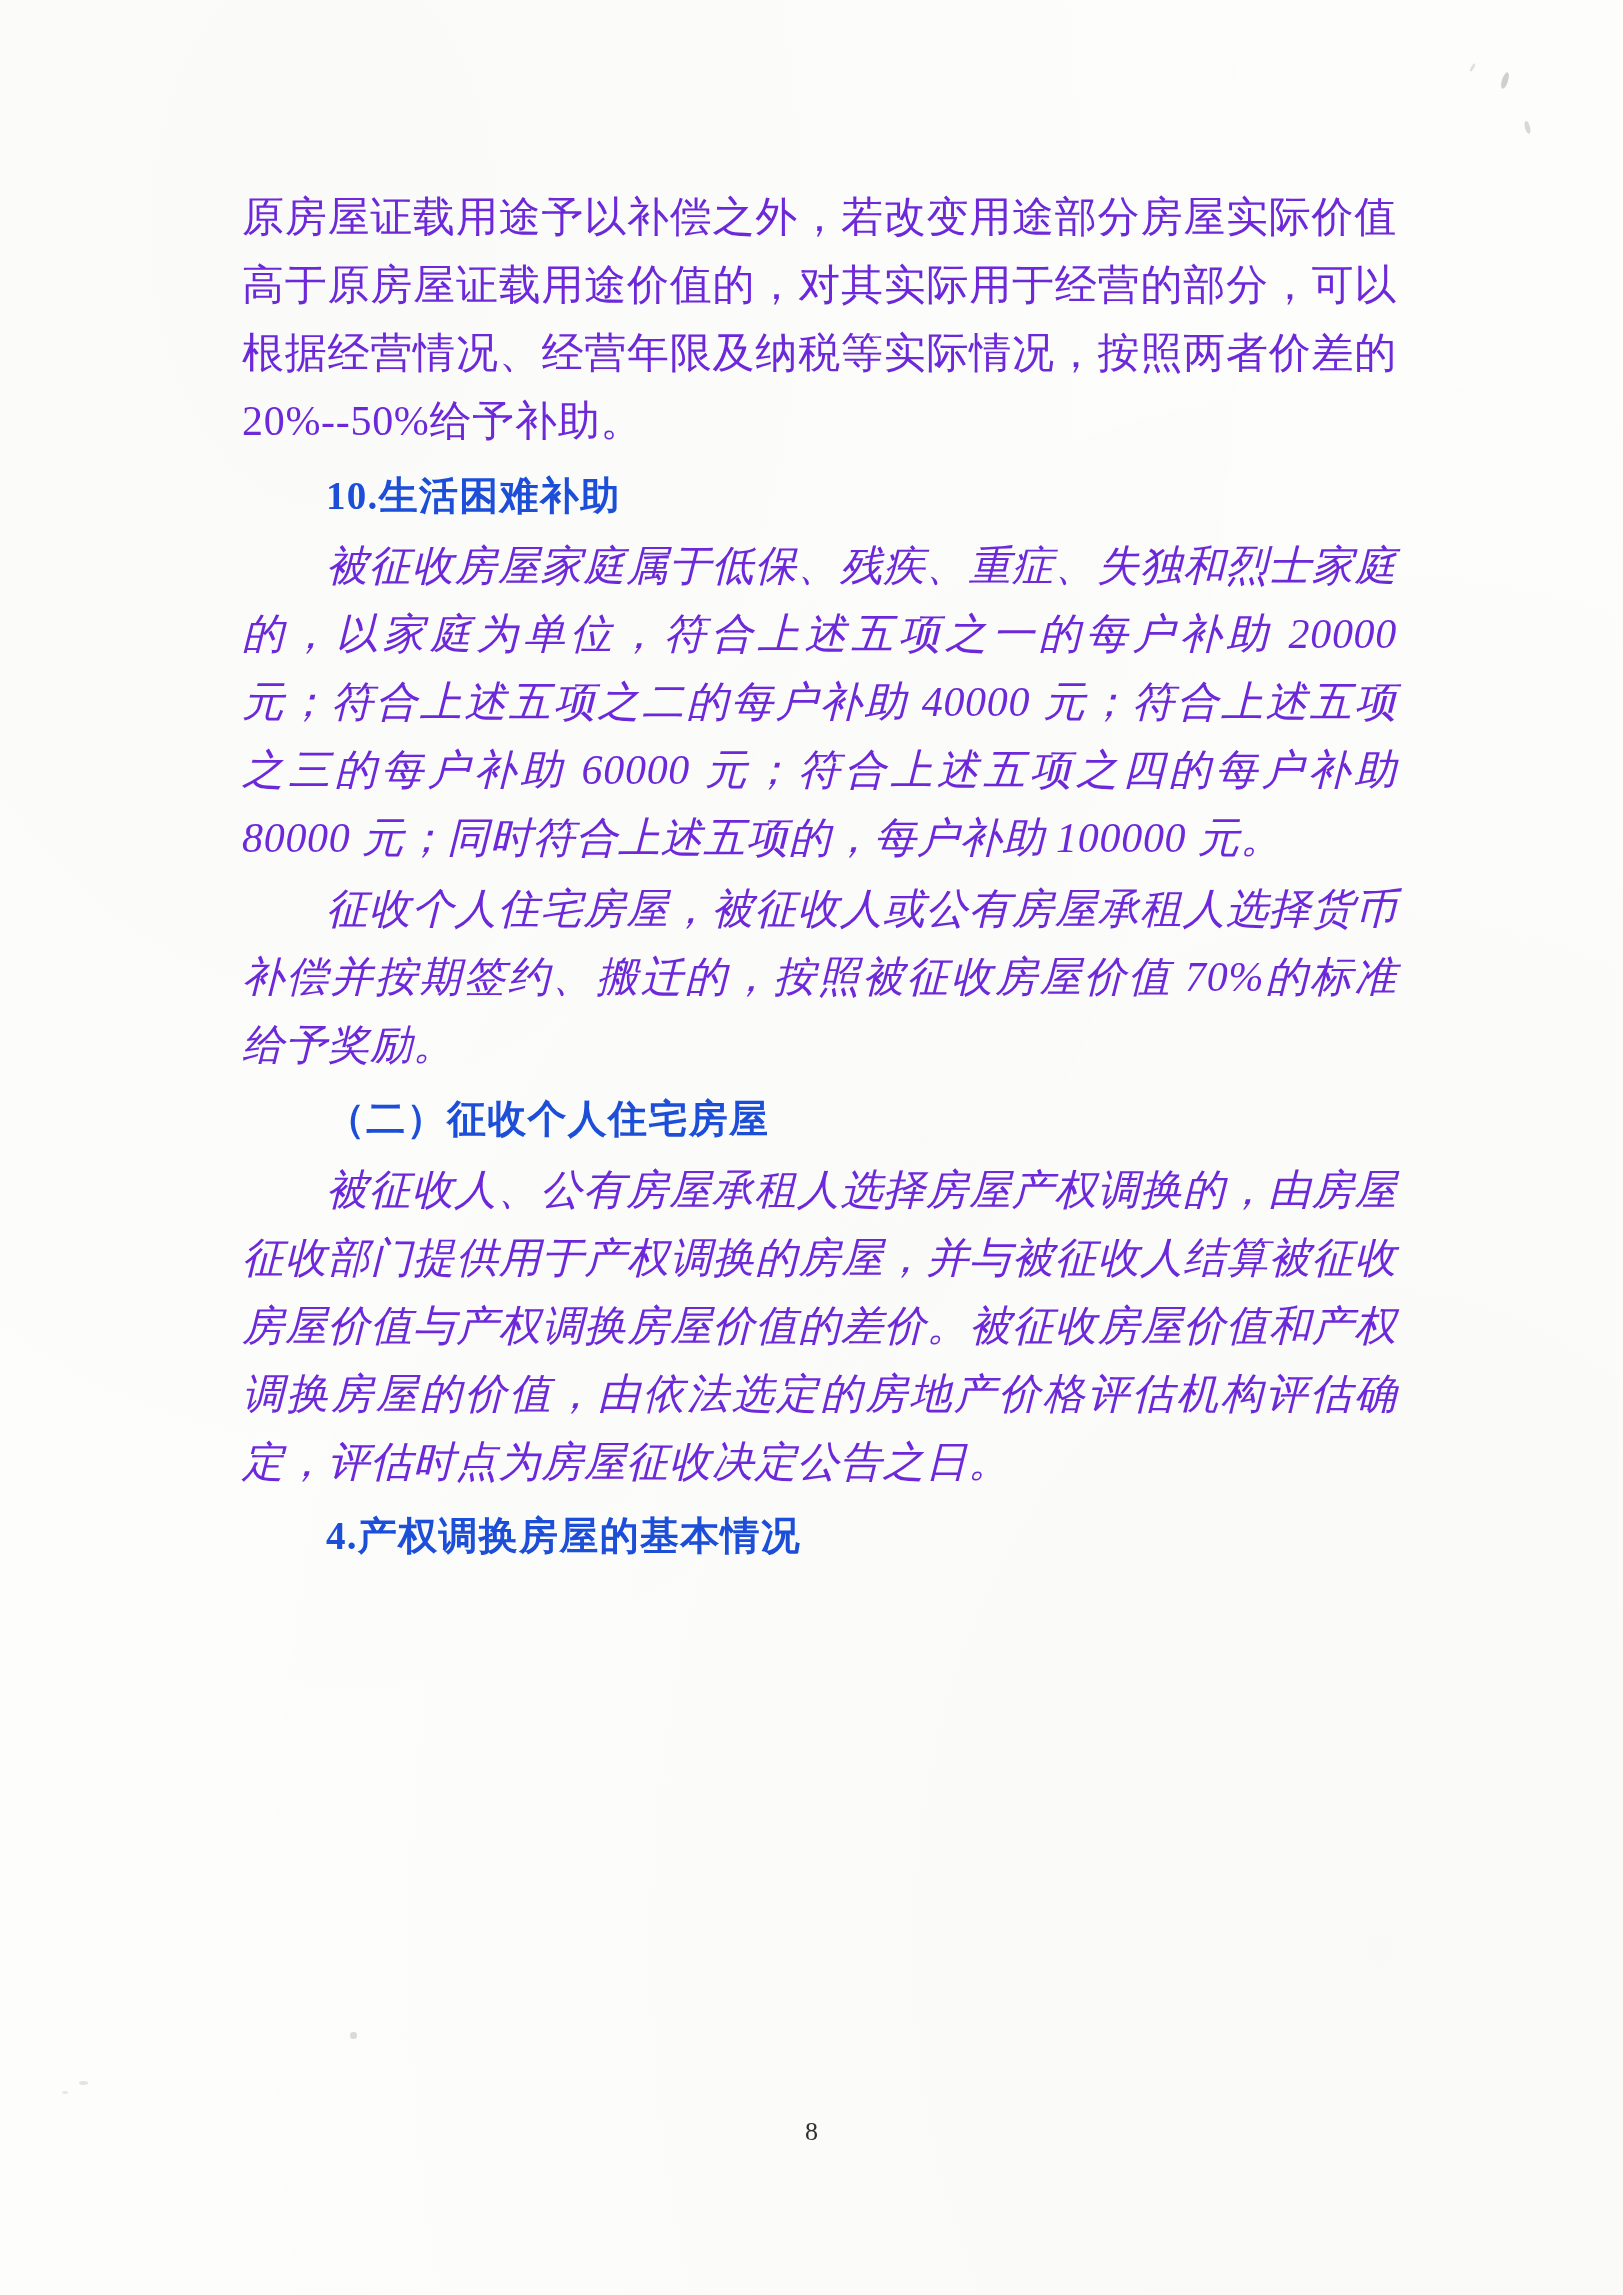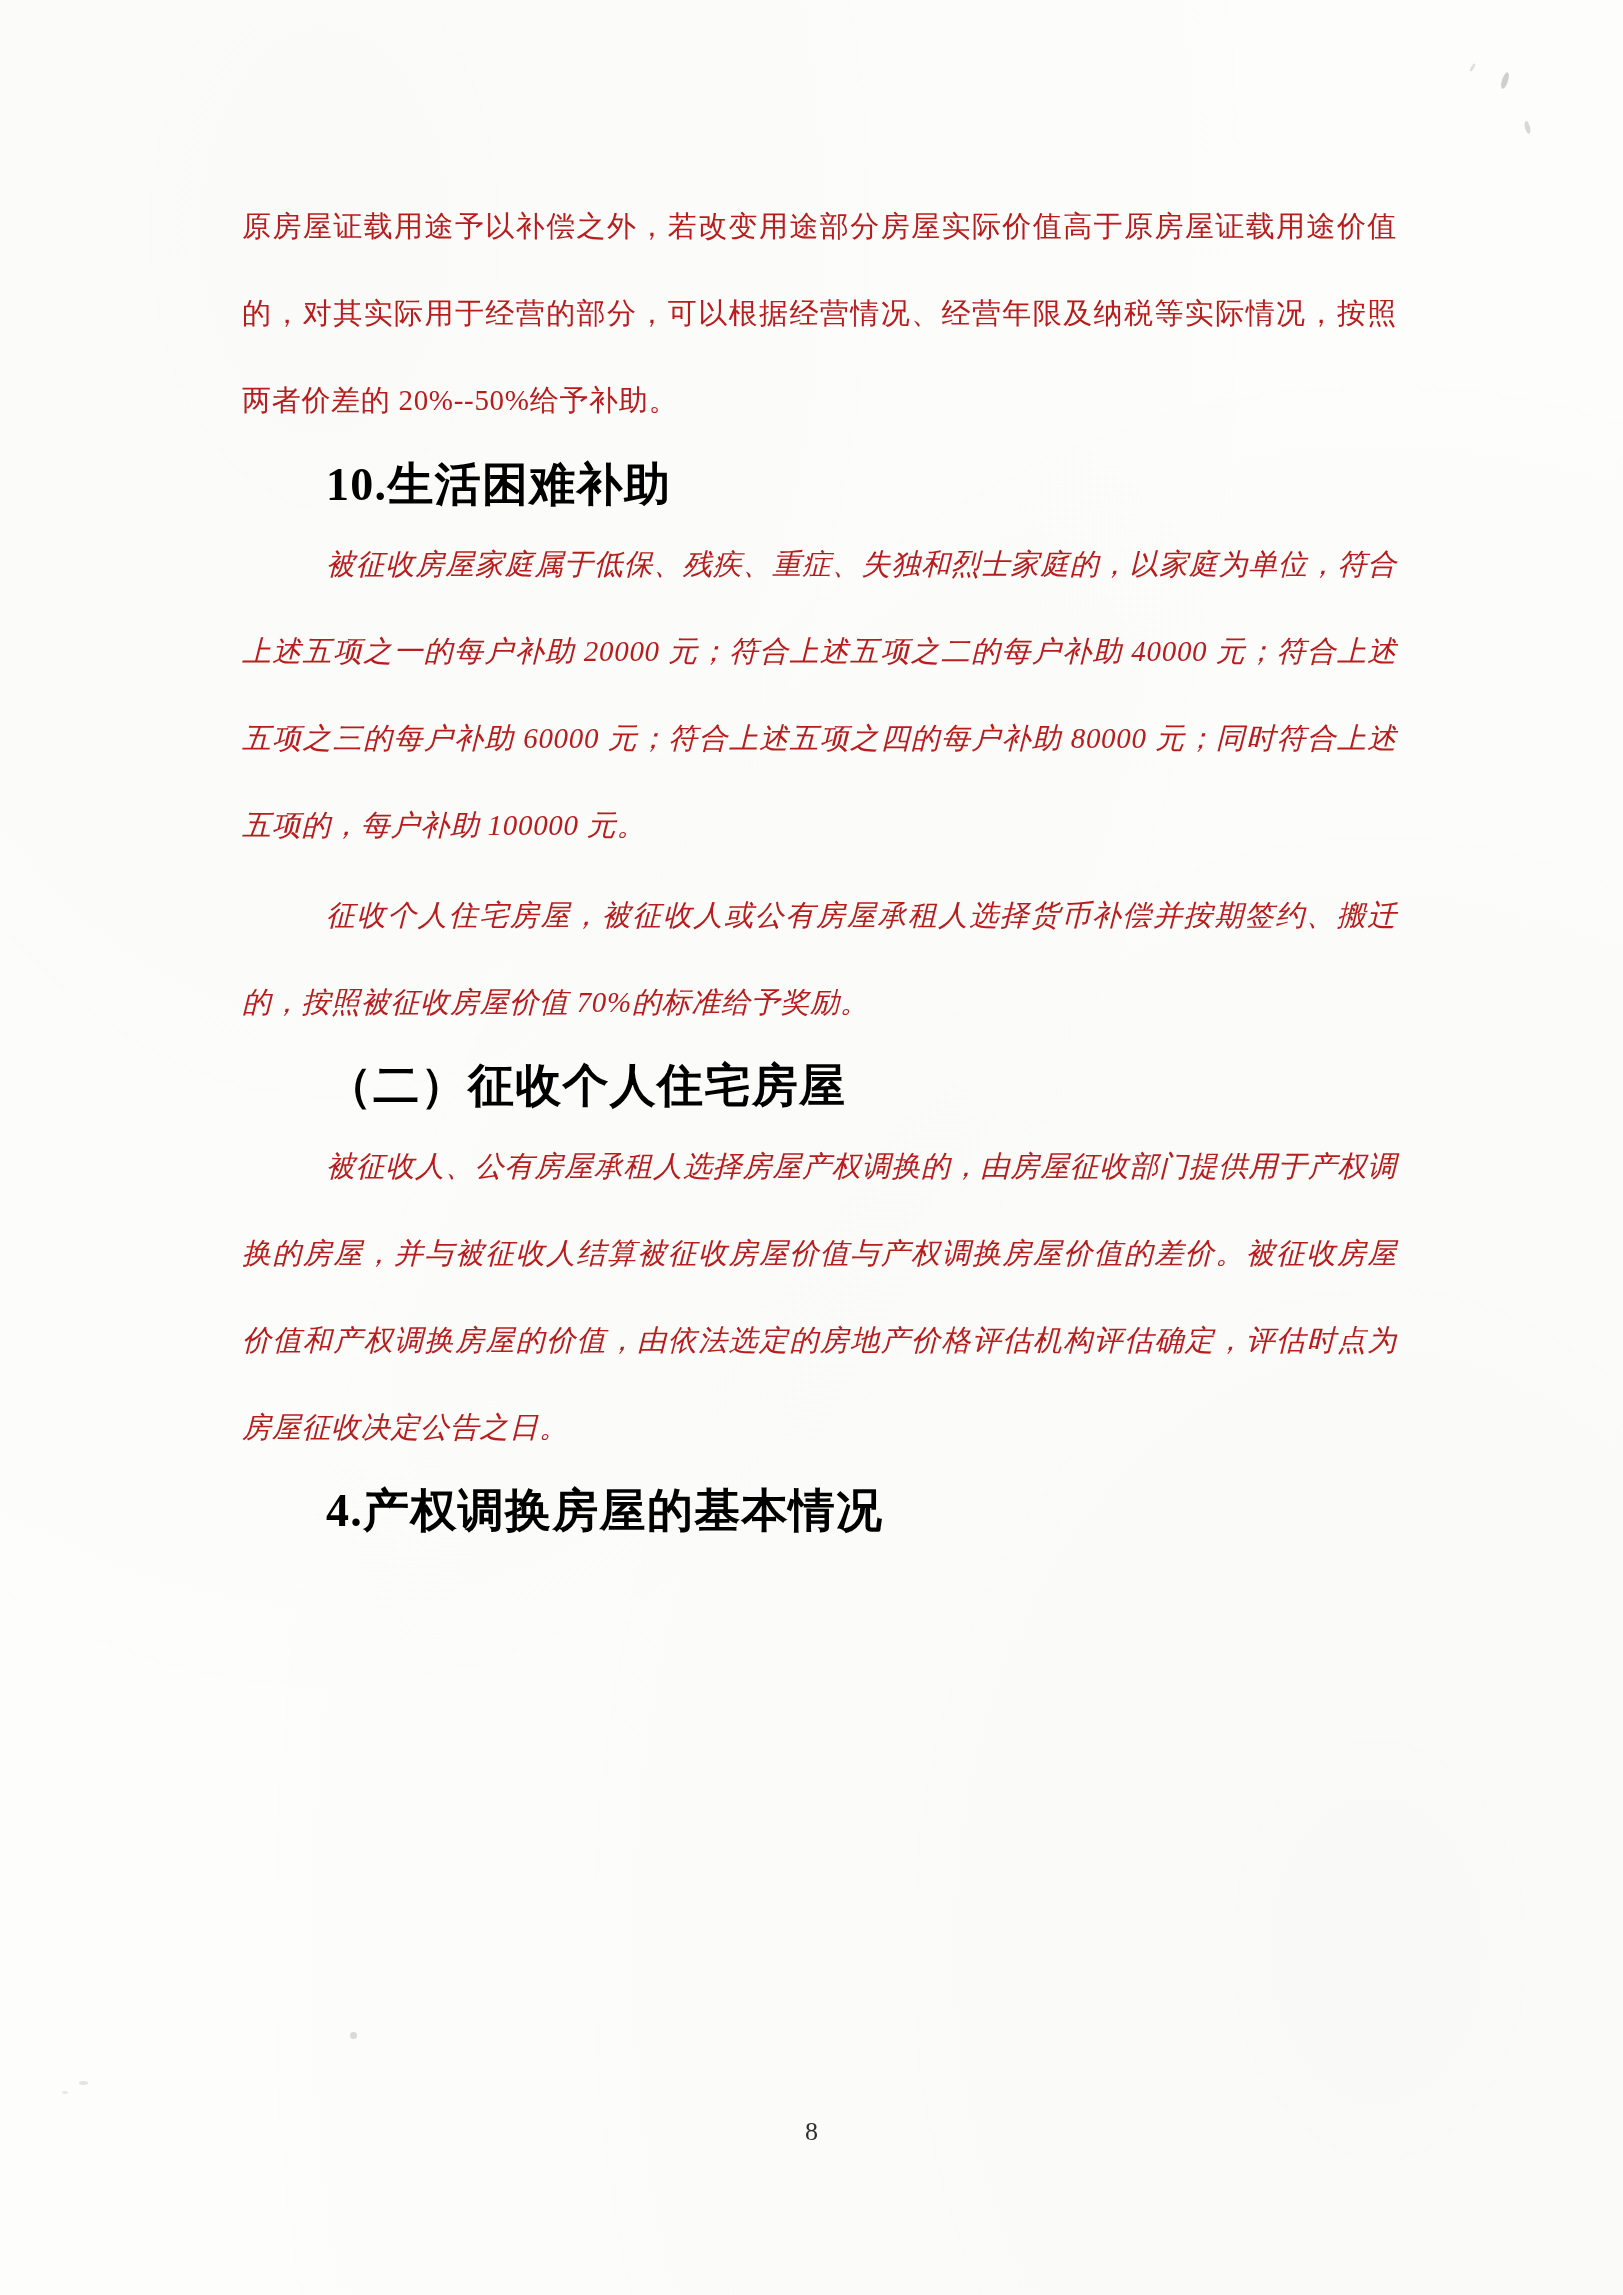--- a/index.html
+++ b/index.html
@@ -29,40 +29,40 @@
       radial-gradient(ellipse at 85% 85%, rgba(0,0,0,0.015), rgba(0,0,0,0) 65%);
     pointer-events: none;
   }
   .content {
     position: absolute;
     left: 242px;
     top: 183px;
     width: 1155px;
   }
   .para {
-    font-size: 29px;
-    line-height: 87px;
+    font-size: 42px;
+    line-height: 68px;
     letter-spacing: 0.7px;
     text-align: justify;
     text-justify: inter-ideograph;
     margin: 0 0 2.6px 0;
-    color: #b91c1c;
+    color: #6d28d9;
   }
   .para.indent {
     text-indent: 84px;
     font-style: italic;
   }
   .heading {
-    font-size: 46px;
+    font-size: 39px;
     line-height: 68px;
     font-weight: bold;
     letter-spacing: 1.3px;
     margin: 6.5px 0 2.6px 0;
     text-indent: 84px;
-    color: #000000;
+    color: #1d4ed8;
     font-family: "Liberation Serif", "DejaVu Serif", serif;
   }
   .page-number {
     position: absolute;
     left: 0;
     right: 0;
     top: 2117px;
     text-align: center;
     font-size: 26px;
     color: #303030;

